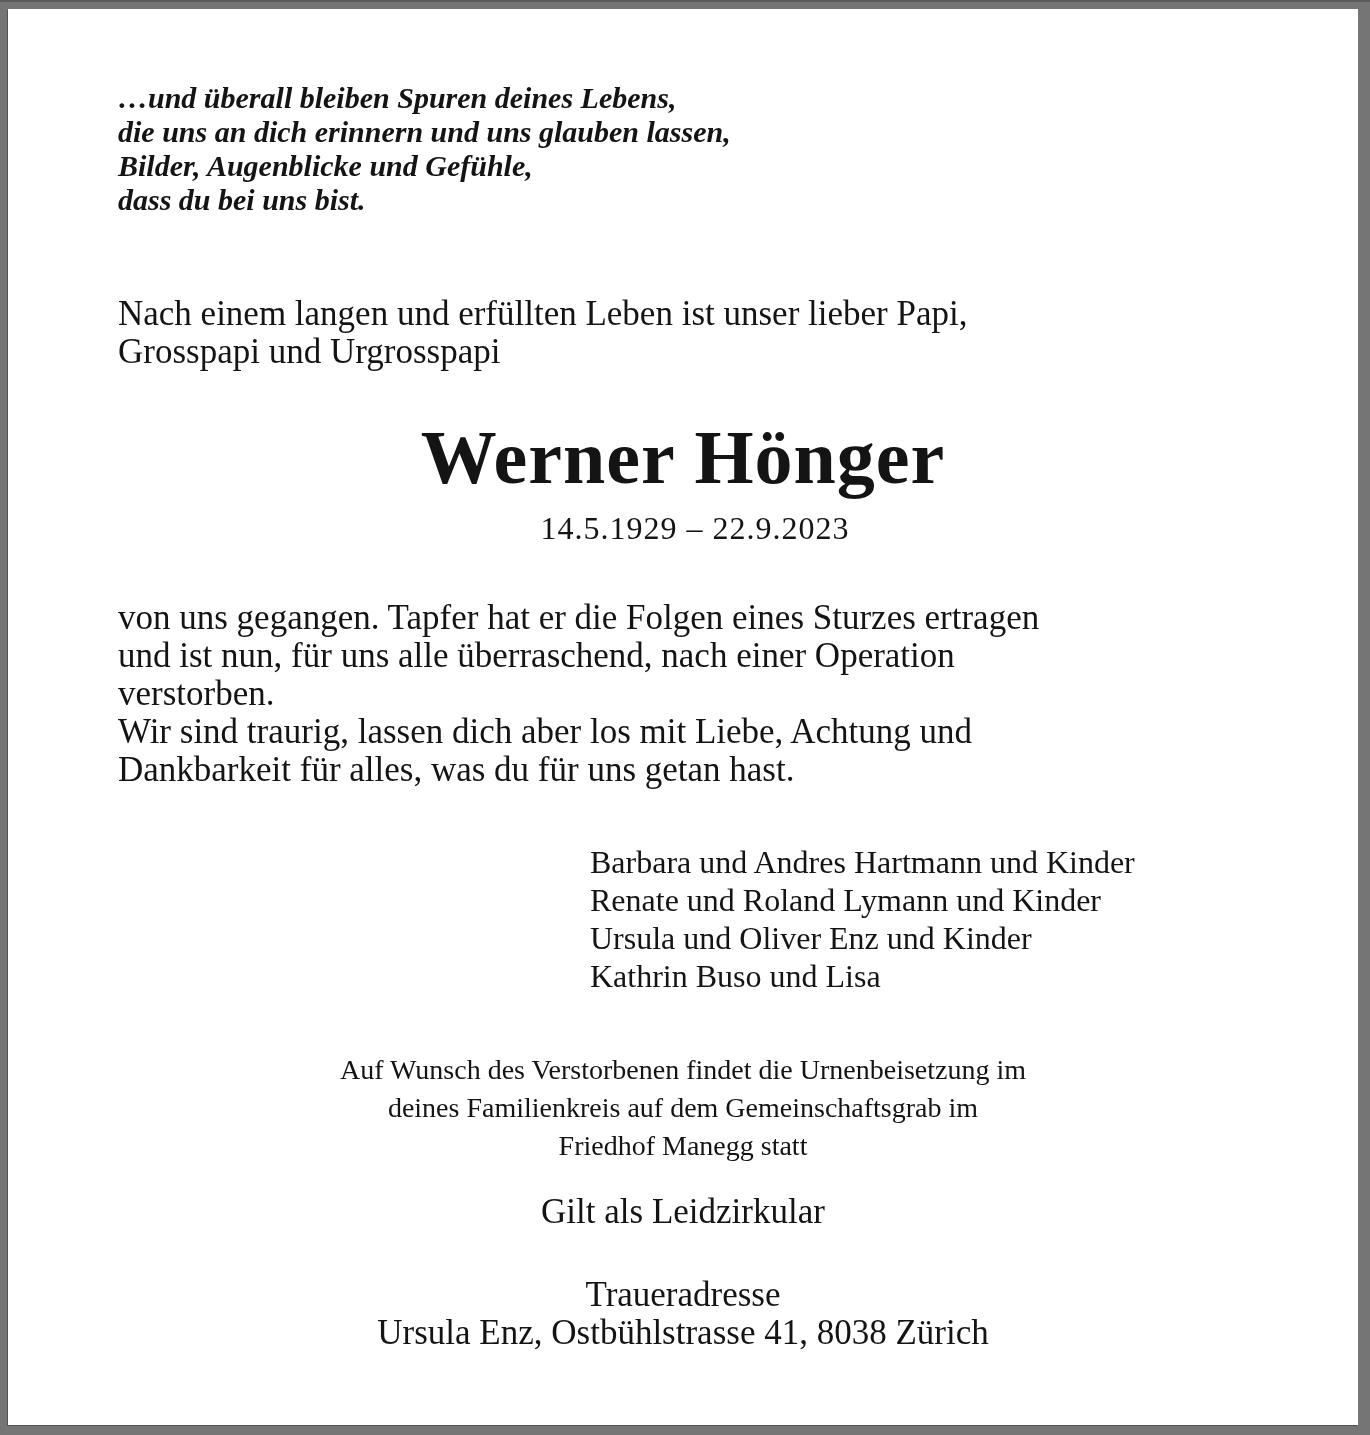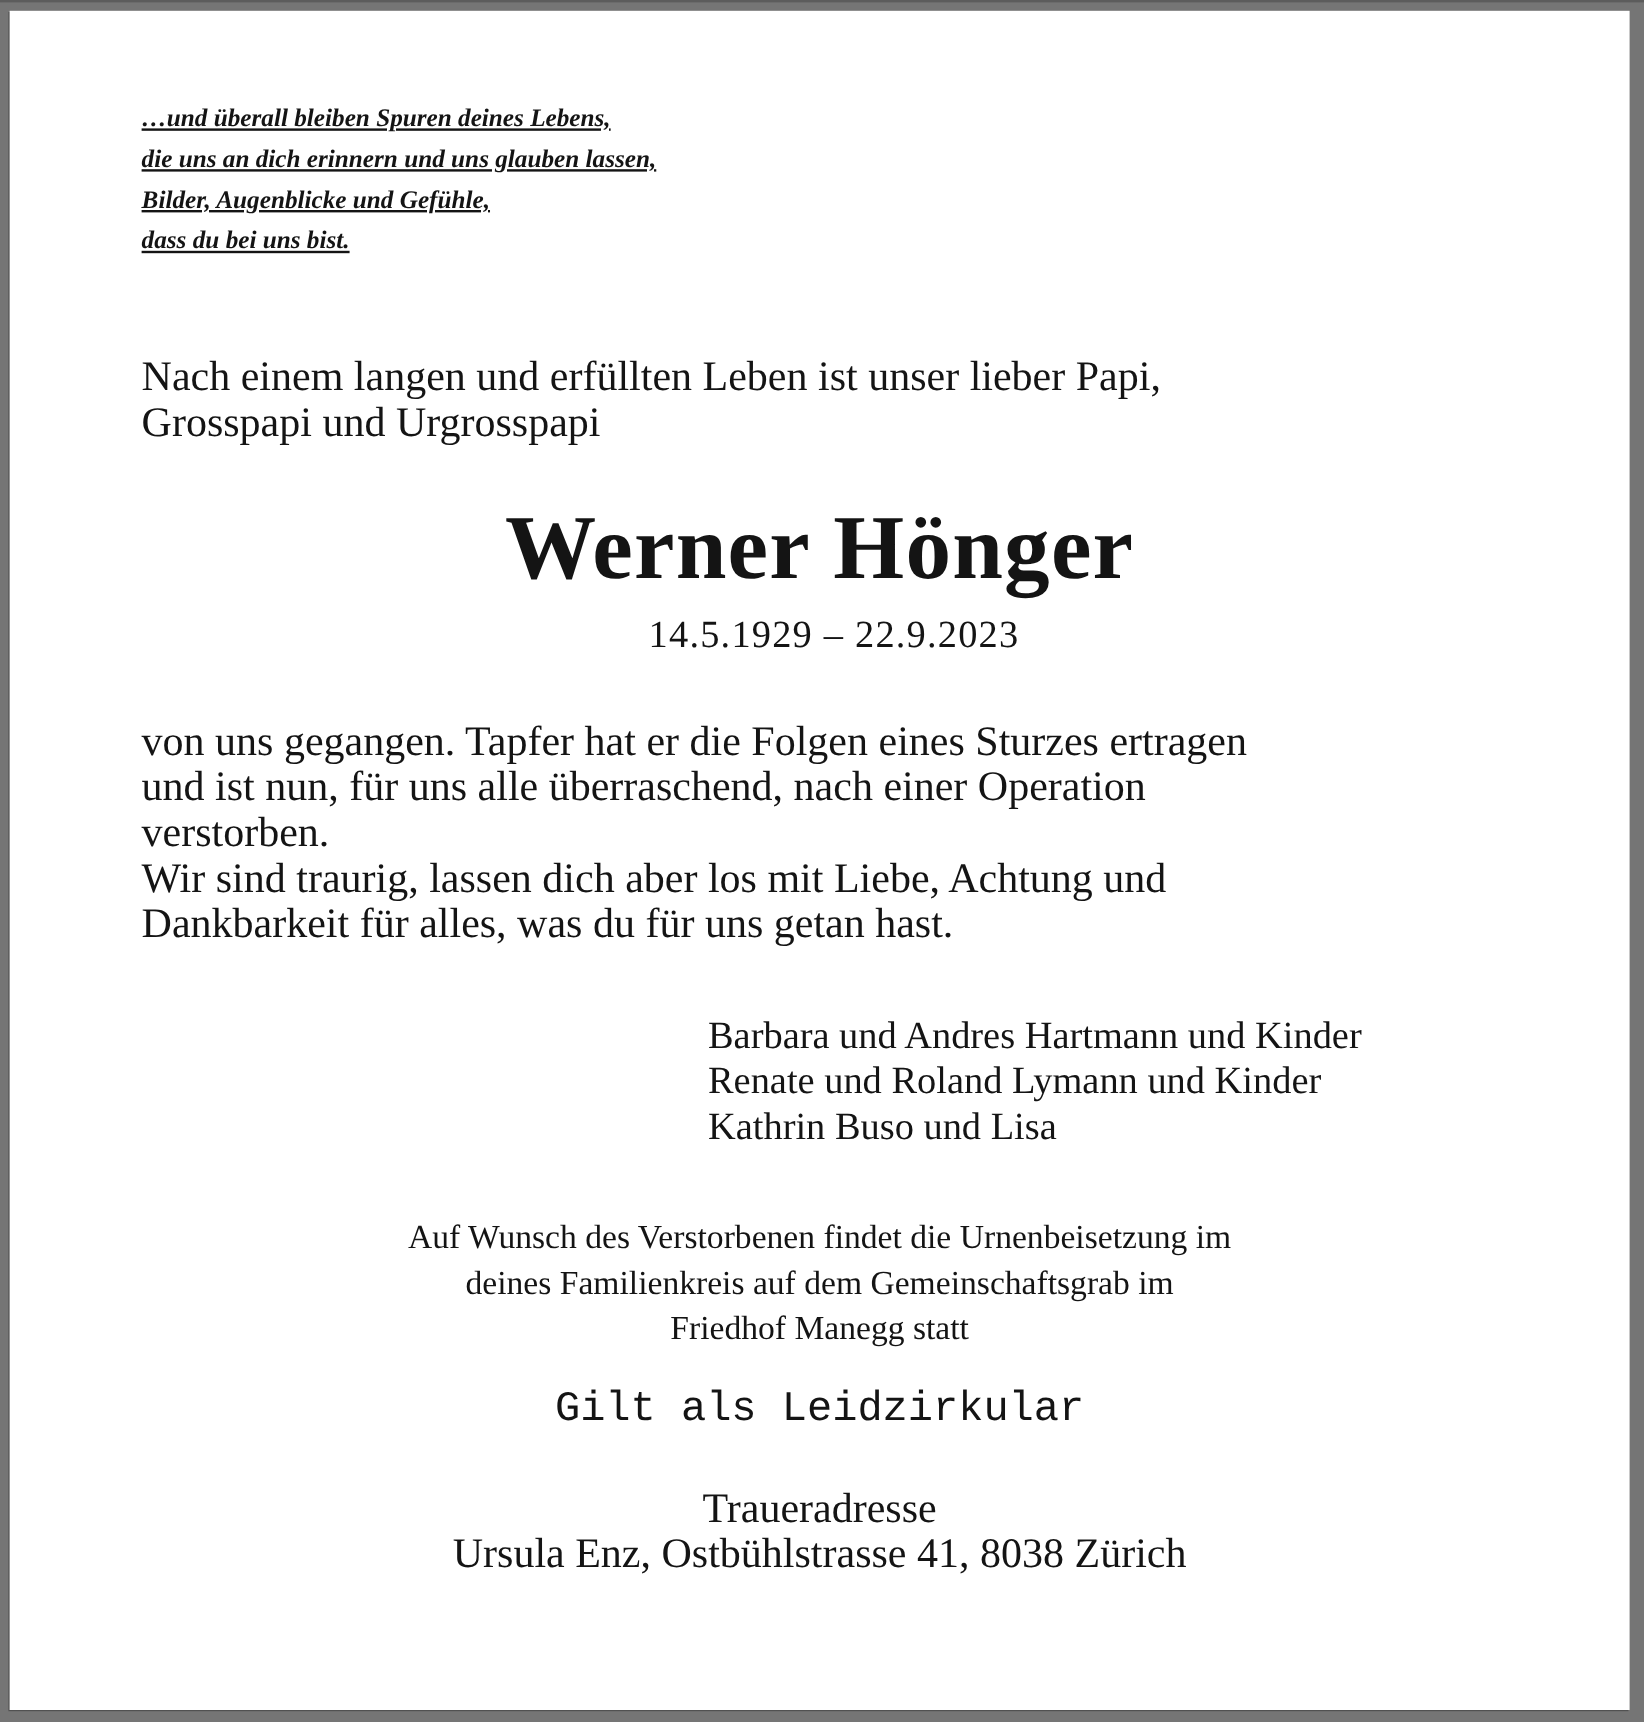--- a/index.html
+++ b/index.html
@@ -34,23 +34,22 @@
     color: #141414;
     overflow: hidden;
   }
   .line { white-space: pre; }
 
   .epigraph {
     margin-top: 72px;
     margin-left: 110px;
     font-style: italic;
     font-weight: bold;
-    font-size: 21px;
+    font-size: 30px;
     line-height: 34px;
-    text-decoration: underline;
   }
   .intro {
     margin-top: 78px;
     margin-left: 110px;
     font-size: 35px;
     line-height: 38px;
   }
   .deceased-name {
     margin-top: 44px;
     text-align: center;
@@ -83,21 +82,20 @@
     margin-top: 56px;
     text-align: center;
     font-size: 28px;
     line-height: 38px;
   }
   .leidzirkular {
     margin-top: 28px;
     text-align: center;
     font-size: 35px;
     line-height: 38px;
-    font-family: Liberation Mono, monospace;
   }
   .mourning-address {
     margin-top: 45px;
     text-align: center;
     font-size: 35px;
     line-height: 38px;
   }
 </style>
 </head>
 <body>
@@ -125,20 +123,21 @@
       <div class="line">von uns gegangen. Tapfer hat er die Folgen eines Sturzes ertragen</div>
       <div class="line">und ist nun, für uns alle überraschend, nach einer Operation</div>
       <div class="line">verstorben.</div>
       <div class="line">Wir sind traurig, lassen dich aber los mit Liebe, Achtung und</div>
       <div class="line">Dankbarkeit für alles, was du für uns getan hast.</div>
     </div>
 
     <div class="family">
       <div class="line">Barbara und Andres Hartmann und Kinder</div>
       <div class="line">Renate und Roland Lymann und Kinder</div>
+      <div class="line">Ursula und Oliver Enz und Kinder</div>
       <div class="line">Kathrin Buso und Lisa</div>
     </div>
 
     <div class="burial">
       <div class="line">Auf Wunsch des Verstorbenen findet die Urnenbeisetzung im</div>
       <div class="line">deines Familienkreis auf dem Gemeinschaftsgrab im</div>
       <div class="line">Friedhof Manegg statt</div>
     </div>
 
     <div class="leidzirkular">Gilt als Leidzirkular</div>

